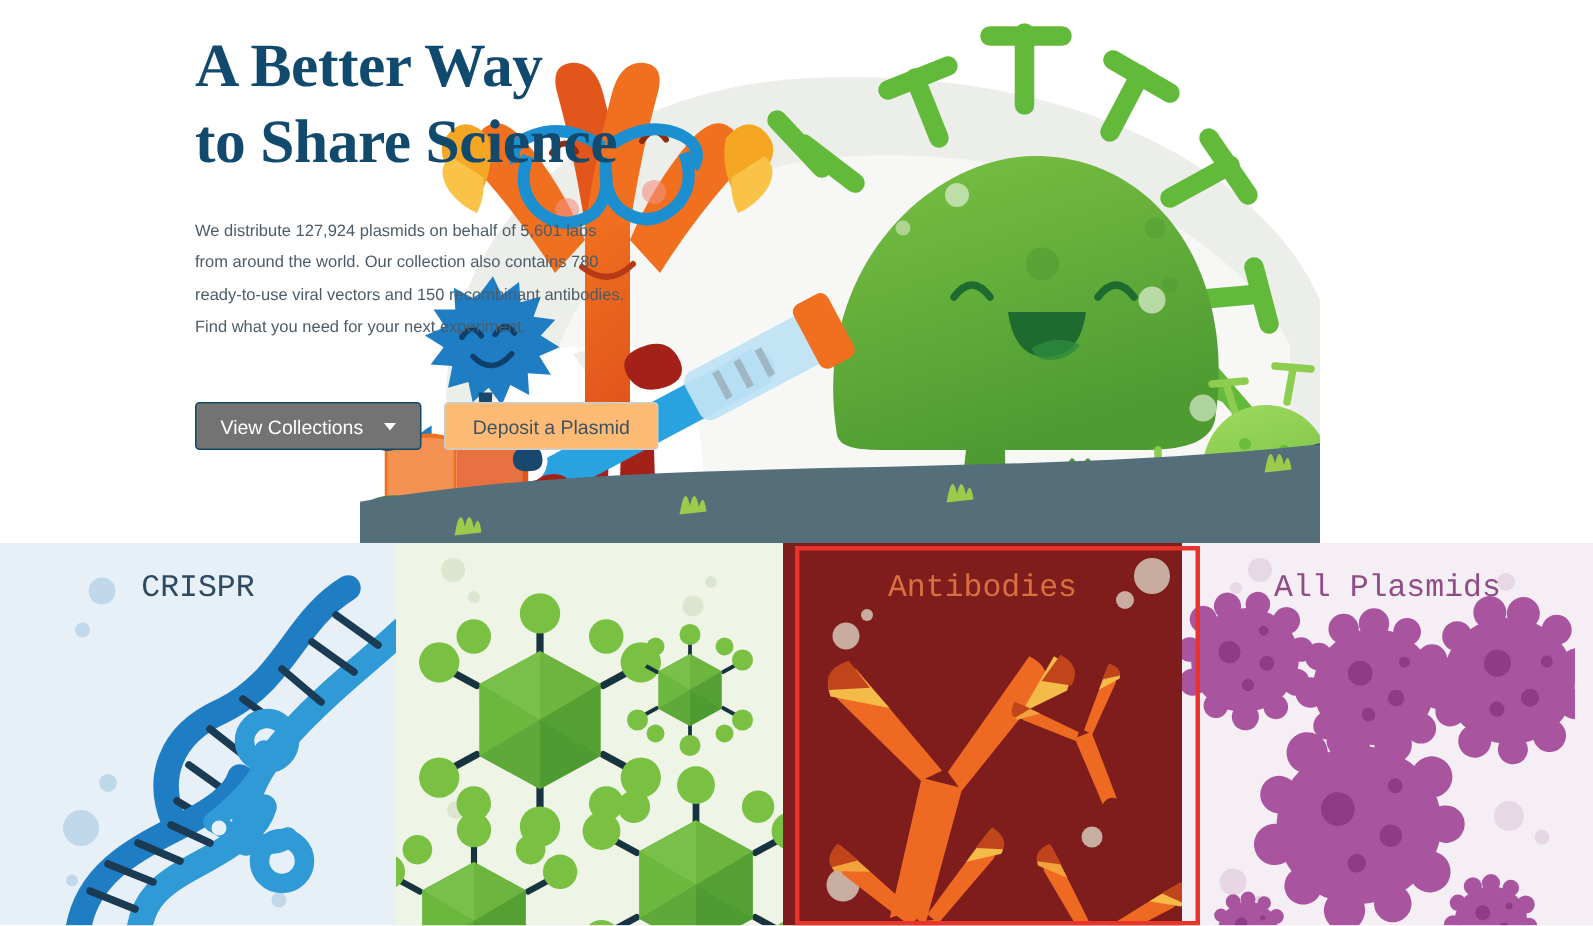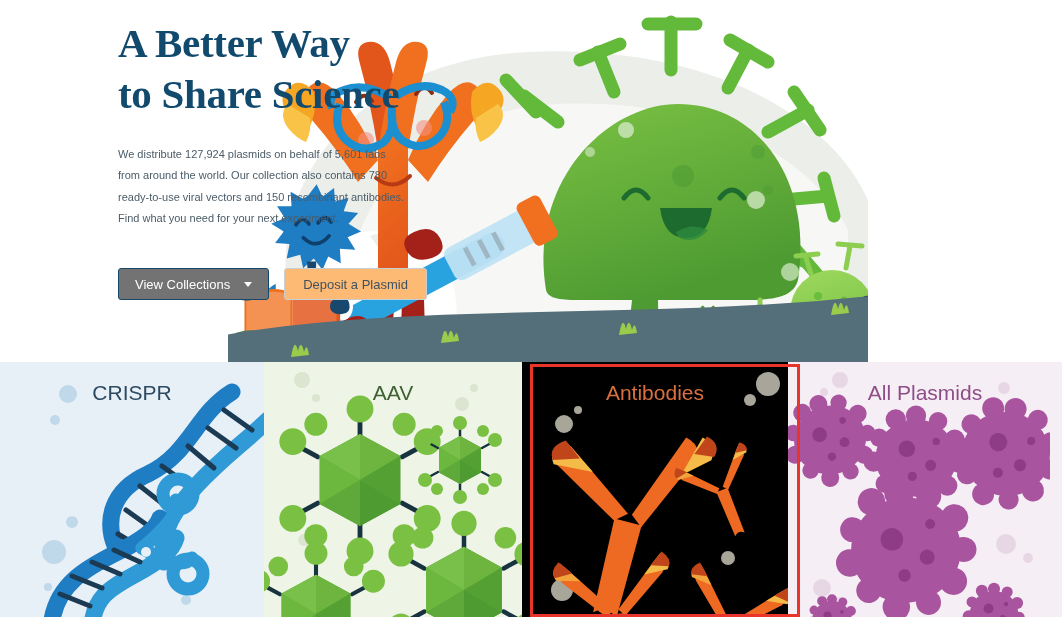--- a/index.html
+++ b/index.html
@@ -9,21 +9,21 @@
   body {
     width: 1062px; height: 617px;
     overflow: hidden;
     font-family: "Liberation Sans", sans-serif;
     position: relative;
   }
 
   
   #hero {
     position: absolute;
-    left: 0; top: 0;
+    left: 12px; top: 0;
     width: 868px; height: 362px;
     background: #ffffff;
     overflow: hidden;
   }
   #hero-art {
     position: absolute;
     right: 0; top: 0;
     width: 640px; height: 362px;
     overflow: hidden;
   }
@@ -87,30 +87,31 @@
     border: 1px solid #c8cfd4;
     padding: 0 18px;
   }
 
   
   #tiles {
     position: absolute;
     left: 0; top: 362px;
     width: 1062px; height: 255px;
     display: flex;
+    font-family: Liberation Mono, monospace;
   }
   .tile {
     position: relative;
     height: 255px;
     overflow: hidden;
     cursor: pointer;
   }
   .tile-crispr     { width: 268px; background: #e8f0f7; }
   .tile-aav        { width: 262px; background: #eef4e6; }
-  .tile-antibodies { width: 270px; background: #000000; }
+  .tile-antibodies { width: 270px; background: #7f1d1d; }
   .tile-plasmids   { width: 262px; background: #f6eef5; padding-left: 16px; }
 
   .tile-label {
     position: absolute;
     left: 0; right: 0; top: 19px;
     text-align: center;
     font-size: 21px;
     z-index: 4;
     pointer-events: none;
   }
@@ -437,21 +438,20 @@
           <circle cx="40" cy="178" r="6"></circle>
             <circle cx="52" cy="190" r="3"></circle>
         </g>
 
         <use href="#capsid" transform="translate(96,118) scale(0.96)"></use>
         <use href="#capsid" transform="translate(196,98) scale(0.50)"></use>
         <use href="#capsid" transform="translate(200,228) scale(0.90)"></use>
         <use href="#capsid" transform="translate(52,252) scale(0.82)"></use>
       </svg>
     </div>
-    <div class="tile-label">AAV</div>
   </div>
 
   <div class="tile tile-antibodies">
     <div class="tile-art">
       <svg width="270" height="255" viewBox="0 0 270 255" xmlns="http://www.w3.org/2000/svg">
         <defs>
           <g id="ab">
 
             <path d="M-13,0 L13,0 L11,104 q-11,-10 -22,0 Z" fill="#ee6a22"></path>
 

